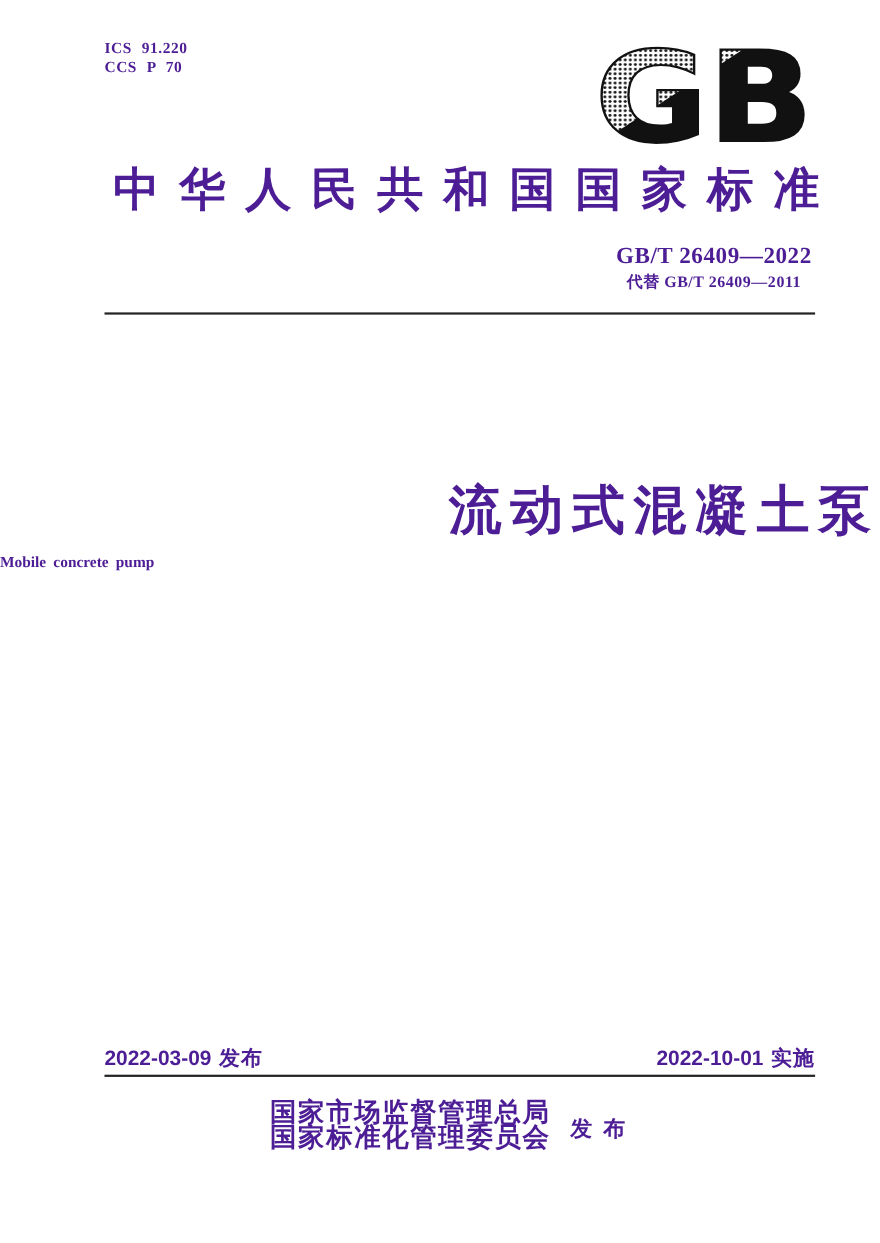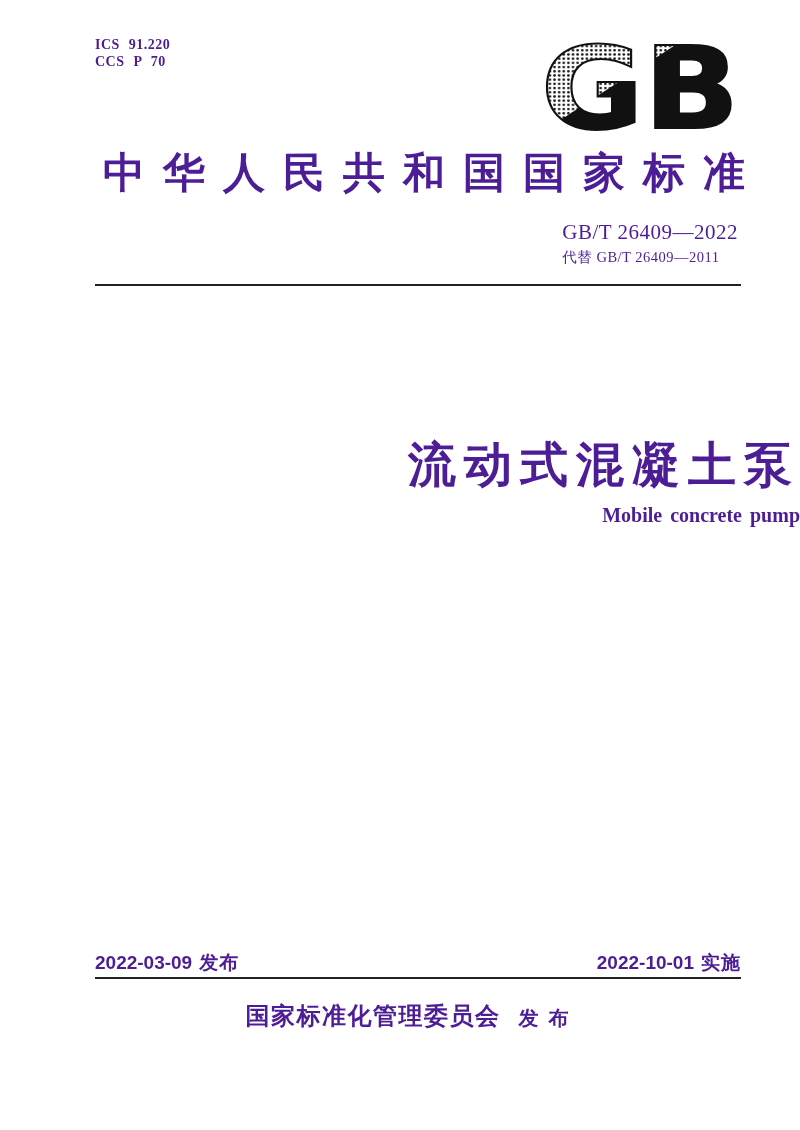--- a/index.html
+++ b/index.html
@@ -45,22 +45,22 @@
     text-indent: 18px;
     text-align: center;
     white-space: nowrap;
   }
 
   
   .std-block {
     position: absolute;
     right: 62px;
     top: 220px;
-    text-align: left;
-    font-weight: normal;
+    text-align: center;
+    font-weight: bold;
   }
   .std-number {
     font-size: 21px;
     line-height: 24px;
     letter-spacing: 0.5px;
   }
   .std-replaces {
     font-size: 14.5px;
     line-height: 17px;
     margin-top: 5px;
@@ -90,22 +90,22 @@
     font-weight: bold;
     letter-spacing: 8px;
     text-indent: 8px;
     white-space: nowrap;
   }
   .doc-title-en {
     position: absolute;
     left: 0;
     right: 0;
     top: 504px;
-    text-align: right;
-    font-size: 20px;
+    text-align: left;
+    font-size: 14px;
     font-weight: bold;
     word-spacing: 3px;
   }
 
   
   .dates-row {
     position: absolute;
     left: 95px;
     width: 646px;
     top: 951px;
@@ -195,18 +195,19 @@
     </div>
     <div>
       <span>2022-10-01</span><span class="date-label">实施</span>
     </div>
   </div>
 
   <div class="rule rule-bottom"></div>
 
   <div class="publisher-row">
     <div class="publisher-lines">
+      <div>国家市场监督管理总局</div>
       <div>国家标准化管理委员会</div>
     </div>
     <div class="publish-label">发布</div>
   </div>
 
 </div>
 
 </body></html>

